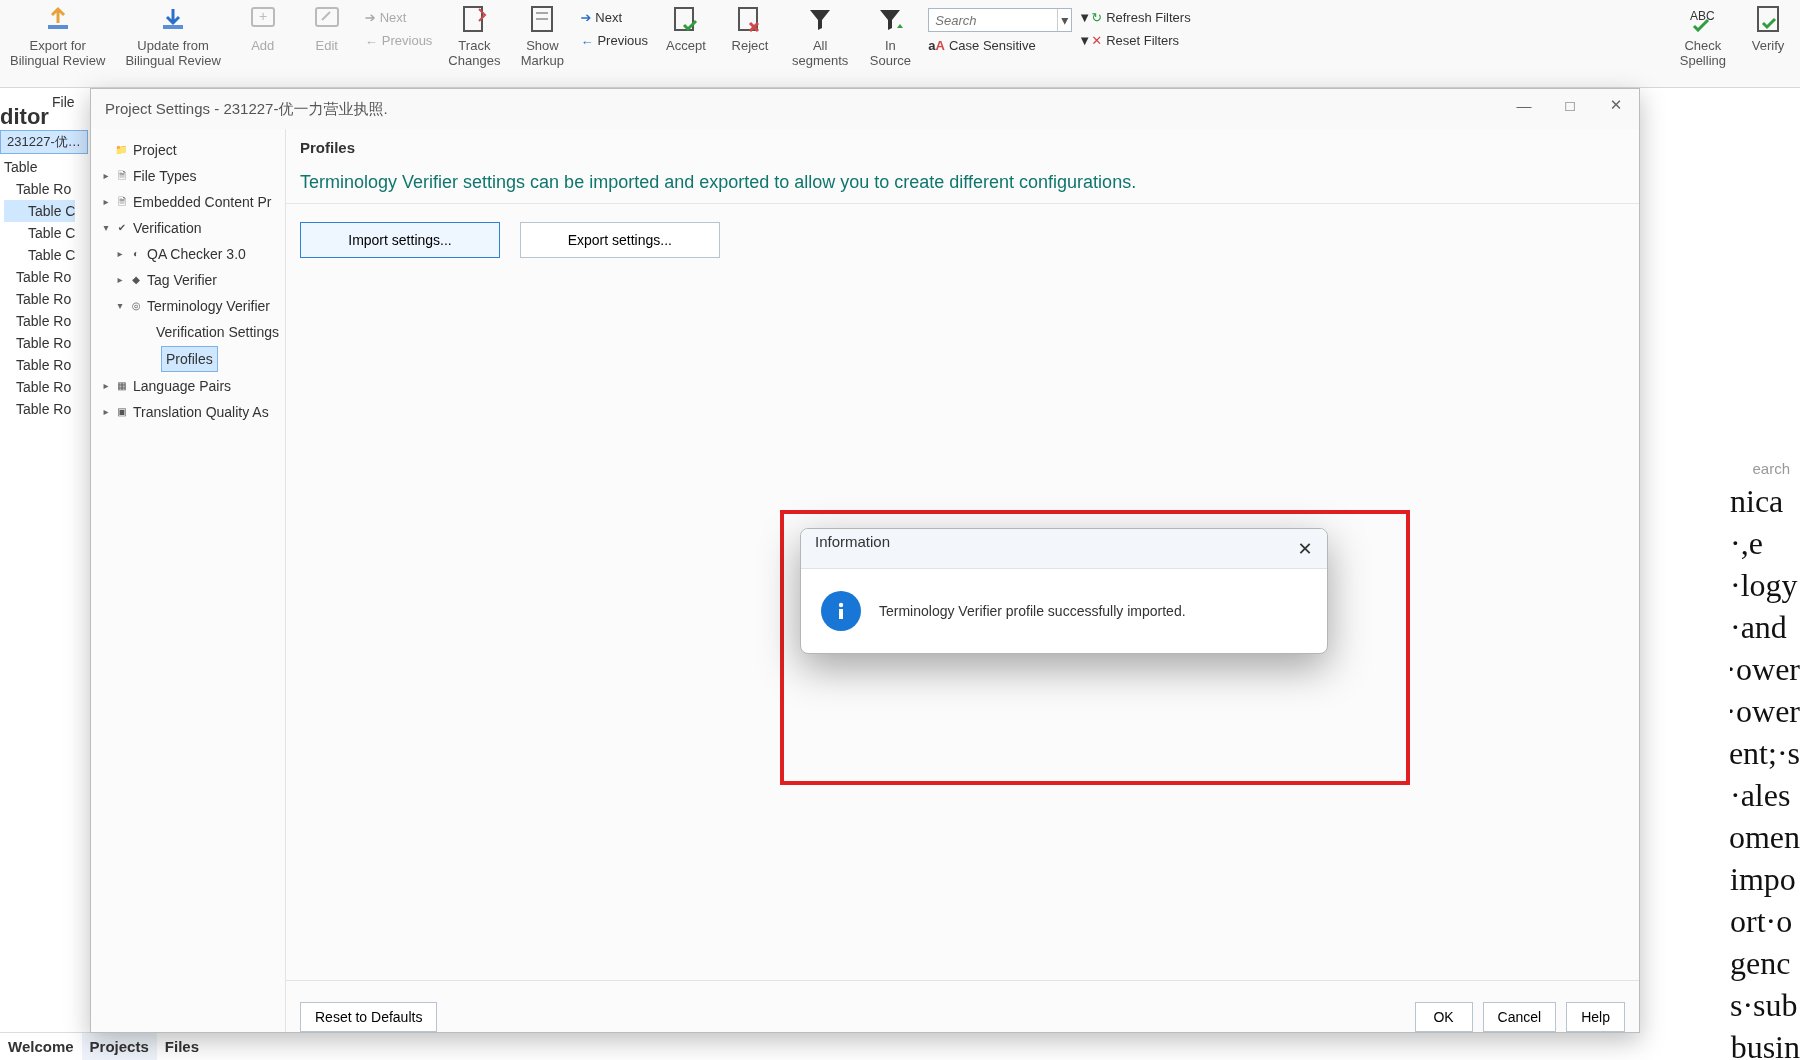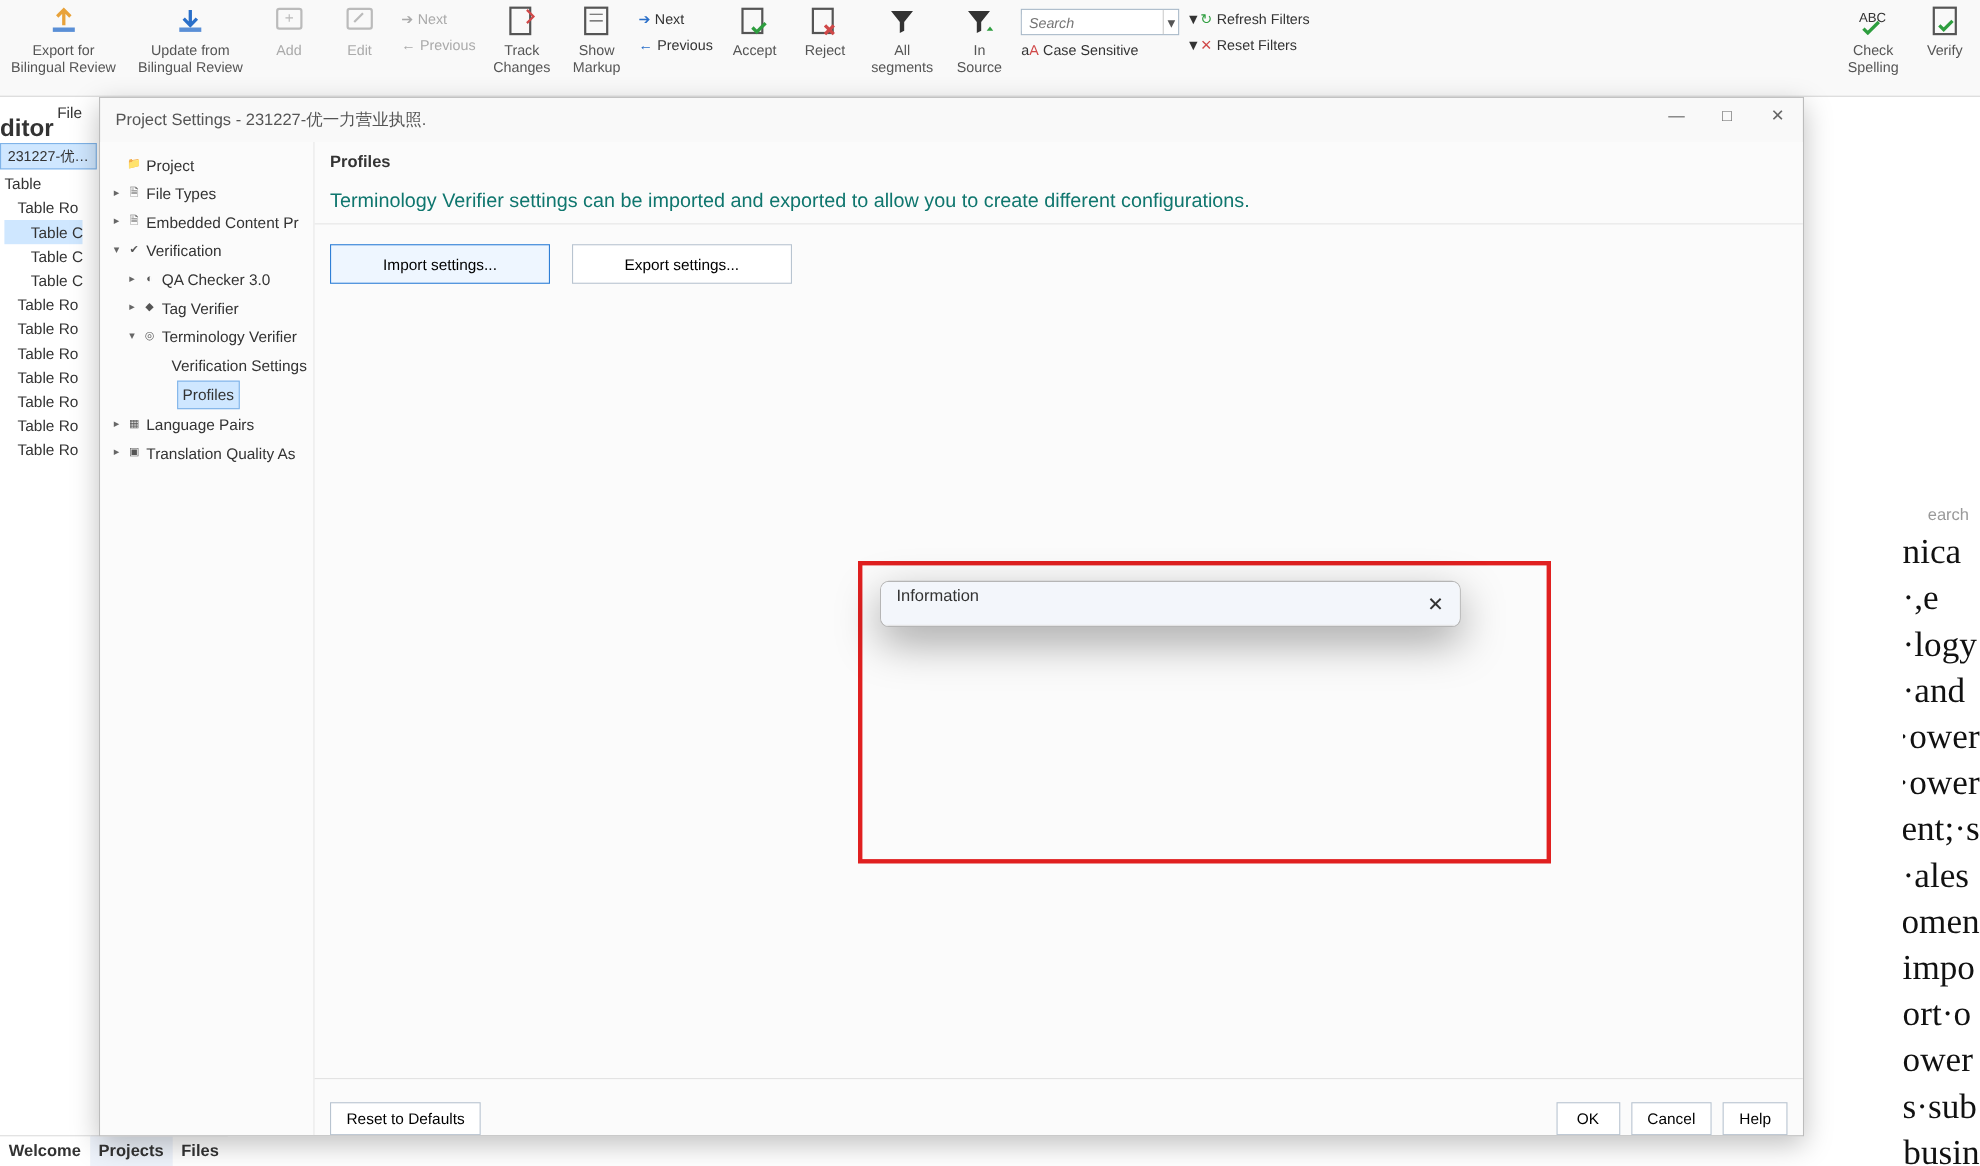--- a/index.html
+++ b/index.html
@@ -188,21 +188,21 @@
       </div>
     <span style="white-space:pre">In
 Source</span>
   </div>
   <div style="display:flex;flex-direction:column;padding:0 6px">
     <div class="srch">
       <input placeholder="Search" style="">
       <div class="dd">▾</div>
     </div>
     <div class="cs">
-        <span style="font-weight:400">a<span style="color:#d04848">A</span></span>
+        <span style="font-weight:700">a<span style="color:#d04848">A</span></span>
         <span>Case Sensitive</span>
       </div>
   </div>
   <div class="ref">
     <div class="ref-row">
         <span>▼<span style="color:#2e9e3f">↻</span></span>
         <span>Refresh Filters</span>
       </div>
     <div class="ref-row">
         <span>▼<span style="color:#d04848">✕</span></span>
@@ -262,21 +262,21 @@
     <div>e,·</div>
     <div>logy·</div>
     <div>and·</div>
     <div>ower·</div>
     <div>ower·</div>
     <div>ent;·s</div>
     <div>ales·</div>
     <div>omen</div>
     <div>impo</div>
     <div>ort·o</div>
-    <div>ower</div>
+    <div>genc</div>
     <div>s·sub</div>
     <div>approval·according·to·law,·the·busin</div>
   </div>
 
 <div class="settings">
   <div class="s-title">
     <span>Project Settings - 231227-优一力营业执照.</span>
     <div class="s-winbtns">
       <div>—</div>
       <div>□</div>
@@ -362,13 +362,22 @@
   </div>
 </div>
 
 <div class="callout" style="left:780px;top:510px;width:630px;height:275px"></div>
 
 <div class="info" style="left:800px;top:528px">
   <div class="info-t">
     <span>Information</span>
     <div class="x">✕</div>
   </div>
+  <div class="info-b">
+    <div class="info-ico">
+        <svg width="24" height="24">
+          <circle cx="12" cy="6" r="2.2" fill="#fff"></circle>
+          <rect x="10" y="10" width="4" height="10" fill="#fff"></rect>
+        </svg>
+      </div>
+    <div>Terminology Verifier profile successfully imported.</div>
+  </div>
 </div>
 
 </body></html>

